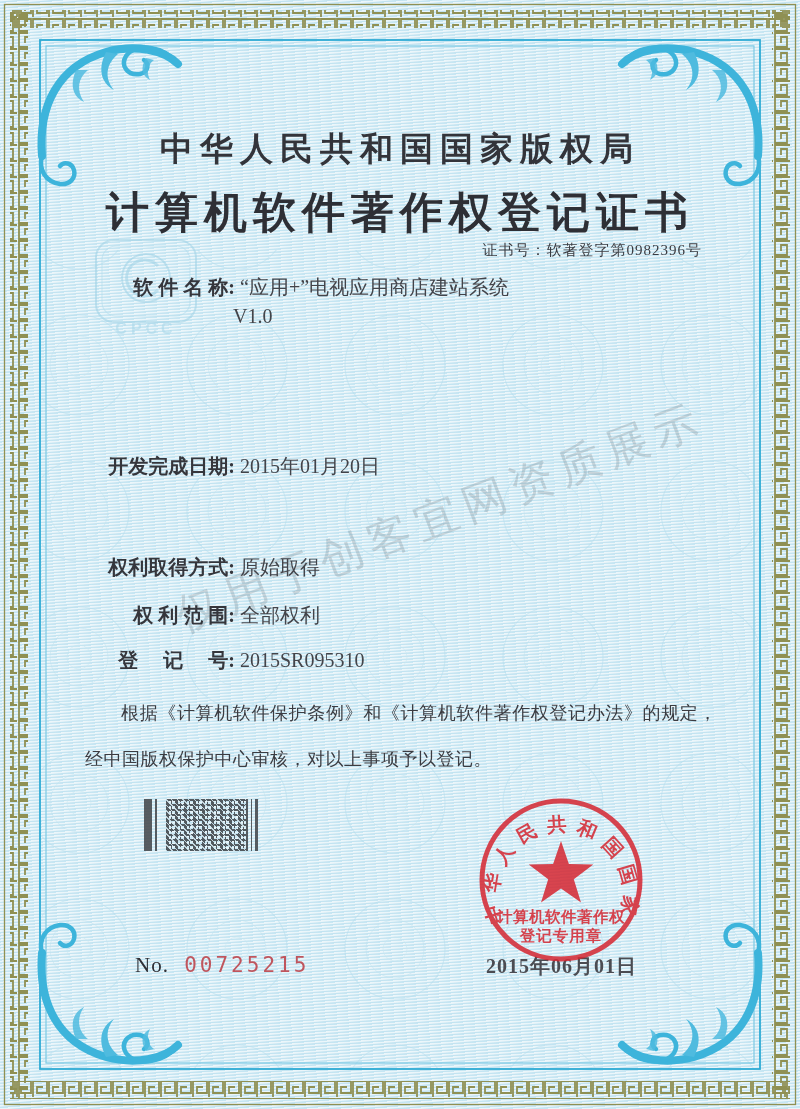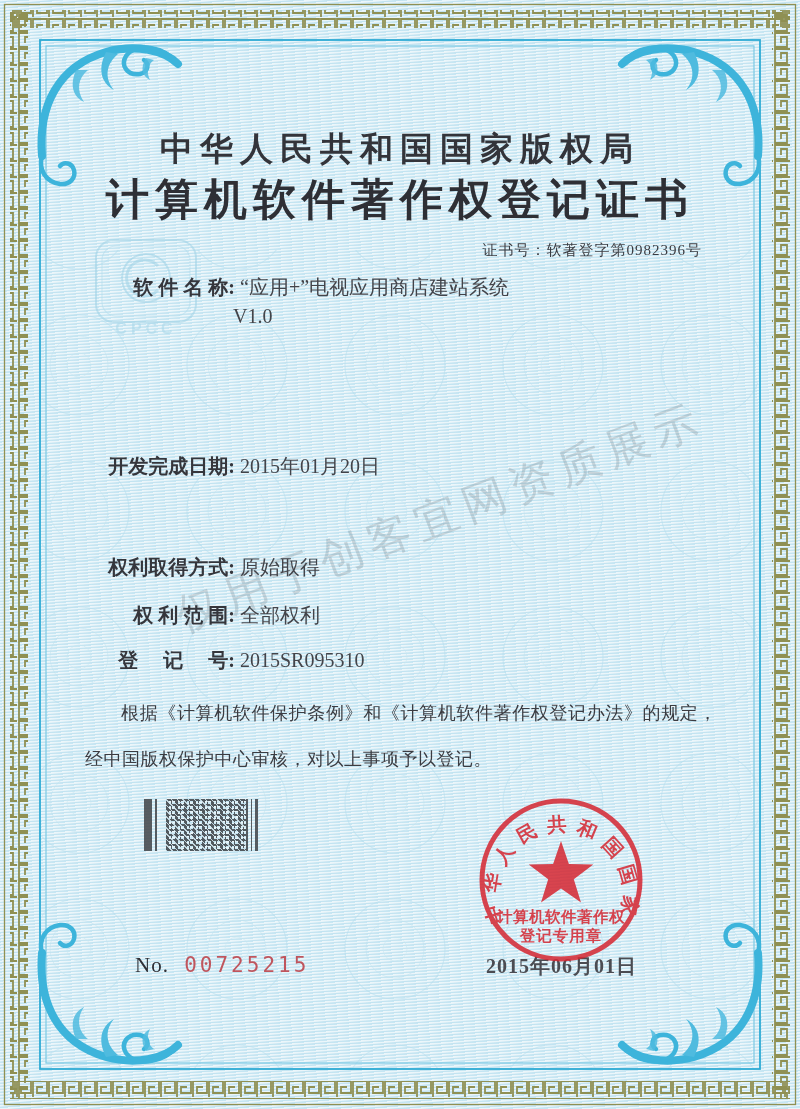--- a/index.html
+++ b/index.html
@@ -17,21 +17,21 @@
     color:#3a3a40;
   }
   .layer{position:absolute;inset:0;pointer-events:none;}
   
   .authority{
     position:absolute;top:127px;left:0;width:100%;
     text-align:center;font-size:33px;font-weight:bold;
     letter-spacing:7px;color:#33343a;
   }
   .cert-title{
-    position:absolute;top:171px;left:0;width:100%;
+    position:absolute;top:184px;left:0;width:100%;
     text-align:center;font-size:43px;font-weight:bold;
     letter-spacing:6px;color:#2e2f35;
   }
   .certno{
     position:absolute;top:241px;right:98px;
     font-size:15px;letter-spacing:1px;color:#3b3c42;
   }
   .field{position:absolute;left:85px;font-size:20px;white-space:nowrap;text-align:right;}
   .field .lbl{display:inline-block;width:150px;font-weight:600;color:#35363c;}
   .field .val{color:#43444a;}

